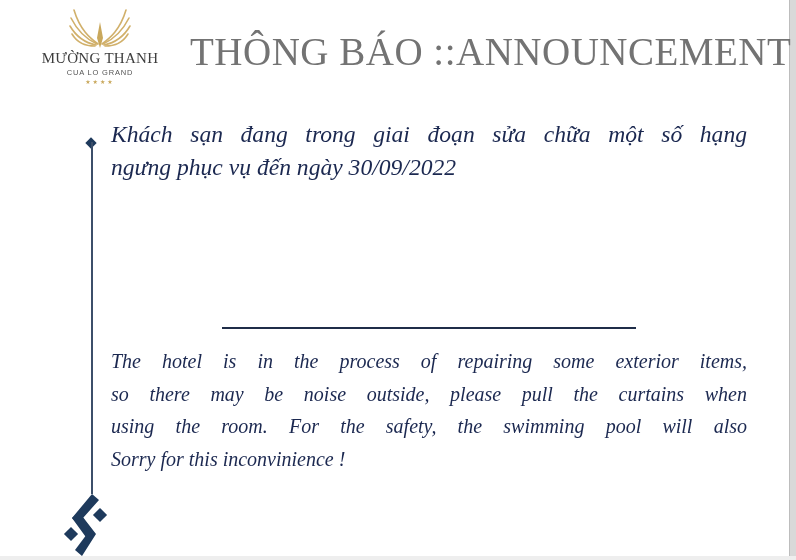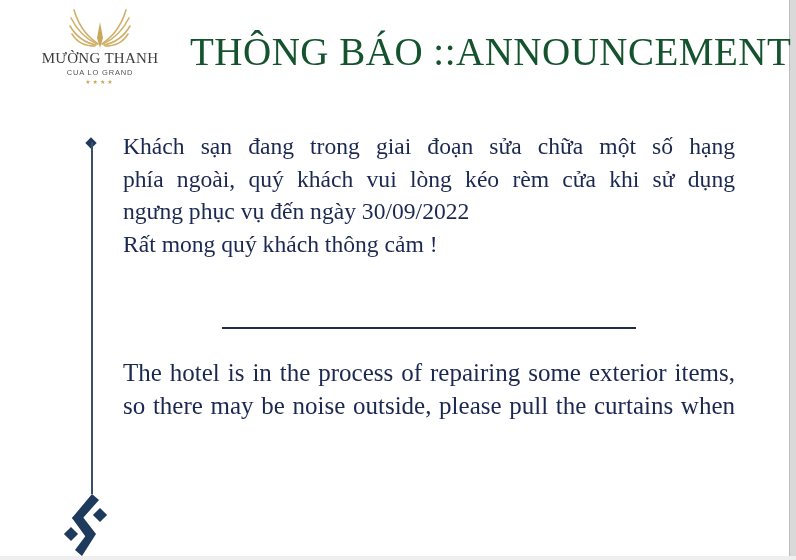--- a/index.html
+++ b/index.html
@@ -4,30 +4,30 @@
   <style>
     html, body { margin:0; padding:0; }
     body { width:796px; height:560px; background:#ffffff; position:relative; overflow:hidden; font-family:"Liberation Serif", "DejaVu Serif", serif; color:#1b2850; }
     .page-edge { position:absolute; top:0; right:0; width:6px; height:560px; background:#d9d9d9; border-left:1px solid #bdbdbd; }
     .bottom-edge { position:absolute; left:0; bottom:0; width:796px; height:4px; background:#eeeeee; }
     .logo { position:absolute; left:30px; top:4px; width:140px; text-align:center; }
     .logo svg { display:block; margin:0 auto; }
     .logo-name { font-family:"Liberation Serif", serif; color:#3d3d3d; font-size:15px; line-height:16px; letter-spacing:0.3px;text-align:center; }
     .logo-sub { font-family:"Liberation Sans", sans-serif; color:#555; font-size:7.5px; letter-spacing:0.8px; margin-top:2px; }
     .logo-stars { color:#c9a85c; font-size:6px; letter-spacing:2px; margin-top:1px; }
-    .title { position:absolute; left:190px; top:28px; font-size:39px; color:#14532d; letter-spacing:0.5px; white-space:nowrap; line-height:48px; }
+    .title { position:absolute; left:190px; top:28px; font-size:39px; color:#737373; letter-spacing:0.5px; white-space:nowrap; line-height:48px; }
     .vline { position:absolute; left:91px; top:142px; width:2px; height:352px; background:#3c4f6a; }
     .vdiamond { position:absolute; left:87px; top:139px; width:8px; height:8px; background:#1e3a5c; transform:rotate(45deg); }
     .ornament { position:absolute; left:62px; top:492px; }
     .content { position:absolute; left:107px; top:114px; width:644px; font-size:23.6px; line-height:32.6px; }
-    .para { text-align:justify; margin:16px; }
+    .para { text-align:justify; margin:4px;font-style:italic; }
     .para .line { display:block; }
     .para .line.j { text-align:justify; text-align-last:justify; }
     .divider { position:absolute; left:222px; top:327px; width:414px; height:2px; background:#1f2d48; }
-    .para-en { position:absolute; left:107px; top:341px; width:644px; font-size:25px; line-height:32.6px; }
+    .para-en { position:absolute; left:107px; top:341px; width:644px; font-size:20px; line-height:32.6px; }
   </style>
 </head>
 <body>
 
 <div class="page-edge"></div>
 <div class="bottom-edge"></div>
 
 <div class="logo">
   <svg width="72" height="46" viewBox="0 0 72 46">
     <g fill="none" stroke="#d1b06a" stroke-width="1.6" stroke-linecap="round">
@@ -57,26 +57,26 @@
     <polygon points="24,0 31,6 15,24 27,40 20,46 4,24" transform="translate(6,2)"></polygon>
     <polygon points="4,24 11,18 28,40 14,62 7,56 19,40" transform="translate(6,2)"></polygon>
     <rect x="33" y="18" width="10" height="10" transform="rotate(45 38 23)"></rect>
     <rect x="4" y="37" width="10" height="10" transform="rotate(45 9 42)"></rect>
   </g>
 </svg>
 
 <div class="content">
   <p class="para">
     <span class="line j">Khách sạn đang trong giai đoạn sửa chữa một số hạng</span>
-    <span class="line j">phía ngoài, quý khách vui lòng kéo rèm cửa khi sử dụng</span>
     <span class="line">ngưng phục vụ đến ngày 30/09/2022</span>
-    <span class="line">Rất mong quý khách thông cảm !</span>
   </p>
 </div>
 
 <div class="divider"></div>
 
 <div class="para-en">
   <p class="para">
     <span class="line j">The hotel is in the process of repairing some exterior items,</span>
     <span class="line j">so there may be noise outside, please pull the curtains when</span>
+    <span class="line j">using the room. For the safety, the swimming pool will also</span>
+    <span class="line">Sorry for this inconvinience !</span>
   </p>
 </div>
 
 </body></html>

